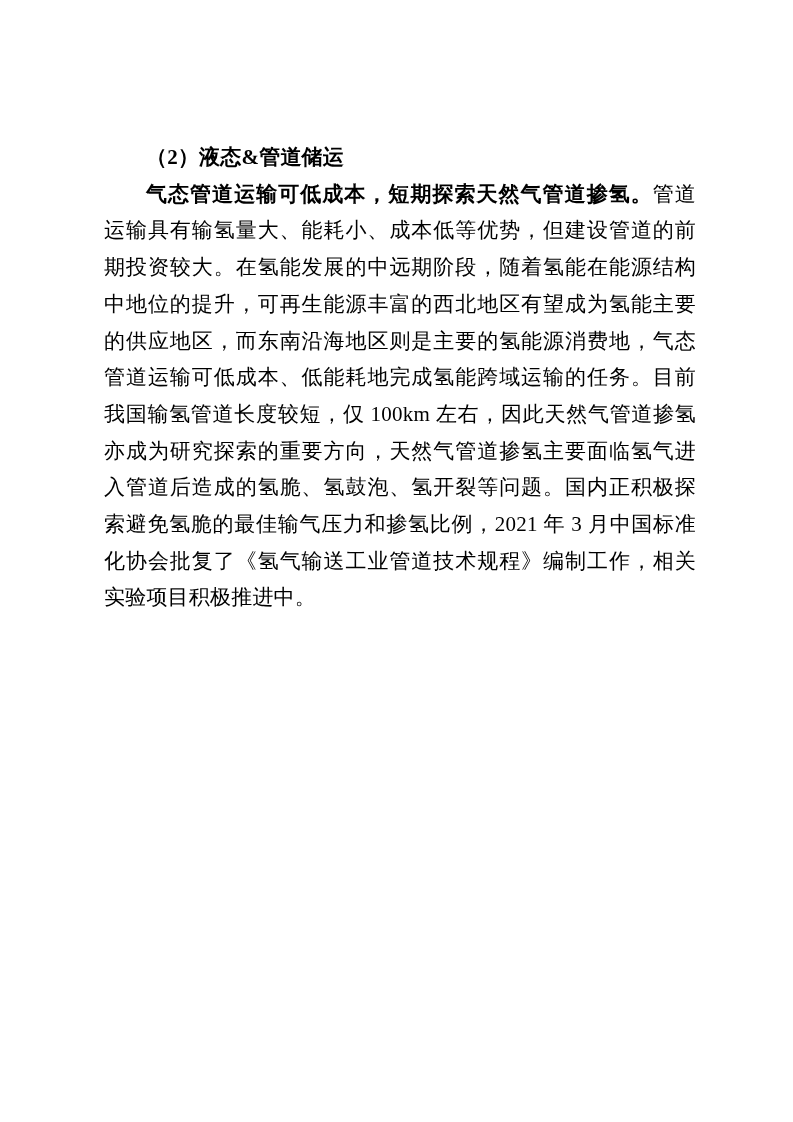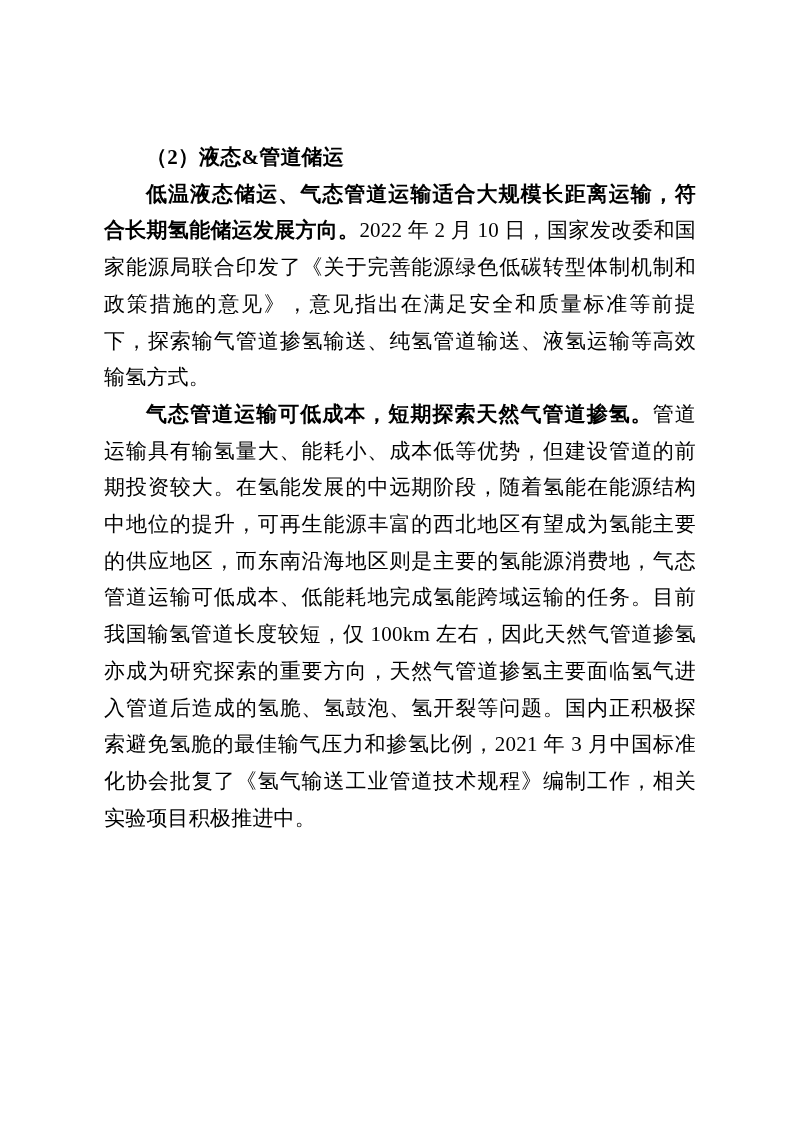--- a/index.html
+++ b/index.html
@@ -51,23 +51,20 @@
   }
 </style>
 </head>
 <body>
 
 <div class="page">
   <div class="content">
 
     <h2 class="heading">（2）液态&amp;管道储运</h2>
 
-    <p class="para">
-      <span class="lead">低温液态储运、气态管道运输适合大规模长距离运输，符合长期氢能储运发展方向。</span><span>2022 年 2 月 10 日，国家发改委和国家能源局联合印发了《关于完善能源绿色低碳转型体制机制和政策措施的意见》，意见指出在满足安全和质量标准等前提下，探索输气管道掺氢输送、纯氢管道输送、液氢运输等高效输氢方式。</span>
-    </p>
 
 
     <p class="para">
       <span class="lead">气态管道运输可低成本，短期探索天然气管道掺氢。</span><span>管道运输具有输氢量大、能耗小、成本低等优势，但建设管道的前期投资较大。在氢能发展的中远期阶段，随着氢能在能源结构中地位的提升，可再生能源丰富的西北地区有望成为氢能主要的供应地区，而东南沿海地区则是主要的氢能源消费地，气态管道运输可低成本、低能耗地完成氢能跨域运输的任务。目前我国输氢管道长度较短，仅 100km 左右，因此天然气管道掺氢亦成为研究探索的重要方向，天然气管道掺氢主要面临氢气进入管道后造成的氢脆、氢鼓泡、氢开裂等问题。国内正积极探索避免氢脆的最佳输气压力和掺氢比例，2021 年 3 月中国标准化协会批复了《氢气输送工业管道技术规程》编制工作，相关实验项目积极推进中。</span>
     </p>
 
   </div>
 
   <div class="footer">— 80 —</div>
 </div>

